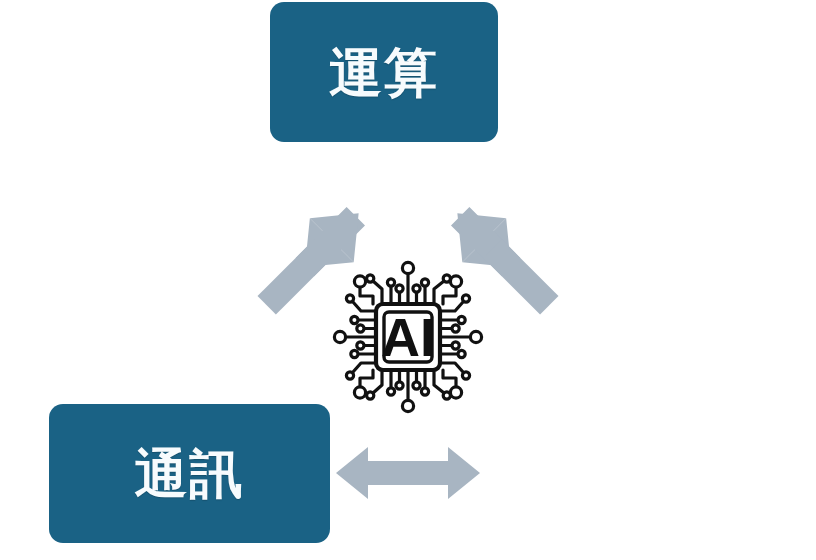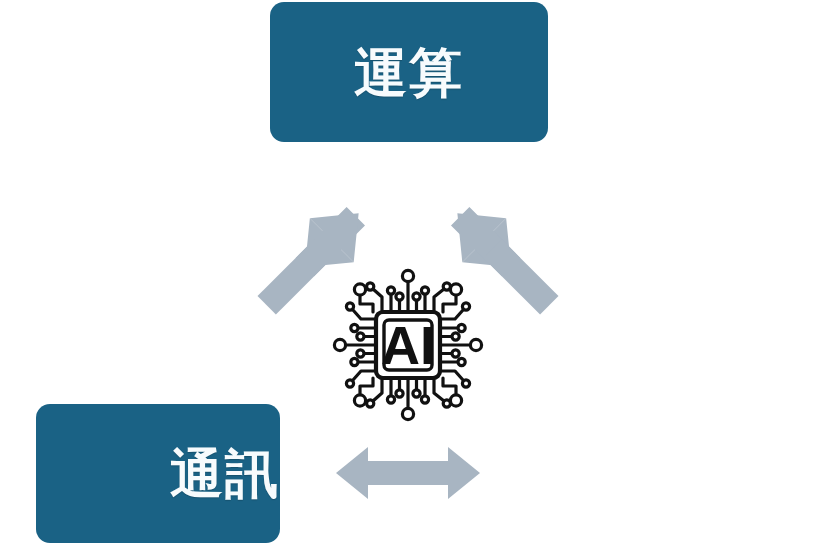--- a/index.html
+++ b/index.html
@@ -32,38 +32,38 @@
     color: #f7fbfd;
     font-family: "Liberation Sans", "DejaVu Sans", sans-serif;
     font-weight: bold;
     font-size: 53px;
     letter-spacing: 2px;
     line-height: 1;
     white-space: nowrap;
     text-shadow: 0 1px 1px rgba(0,0,0,0.18);
   }
 
-  #box-top    { left: 270px; top: 2px;   width: 278px; height: 140px; }
-  #box-left   { left: 36px;  top: 404px; width: 244px; height: 139px; justify-content: flex-end; }
+  #box-top    { left: 270px; top: 2px;   width: 228px; height: 140px; }
+  #box-left   { left: 49px;  top: 404px; width: 281px; height: 139px; }
   #box-right  { left: 500px; top: 404px; width: 282px; height: 139px; }
 
   
   .arrow-layer {
     position: absolute;
     left: 0; top: 0;
     width: 816px;
     height: 560px;
     pointer-events: none;
   }
 
   
   #chip {
     position: absolute;
     left: 332px;
-    top: 264px;
+    top: 256px;
     width: 152px;
     height: 162px;
   }
   #chip svg { display: block; width: 100%; height: 100%; }
   .chip-ai-text {
     font-family: "Liberation Sans", "DejaVu Sans", sans-serif;
     font-weight: bold;
     font-size: 54px;
     fill: #111111;
   }

